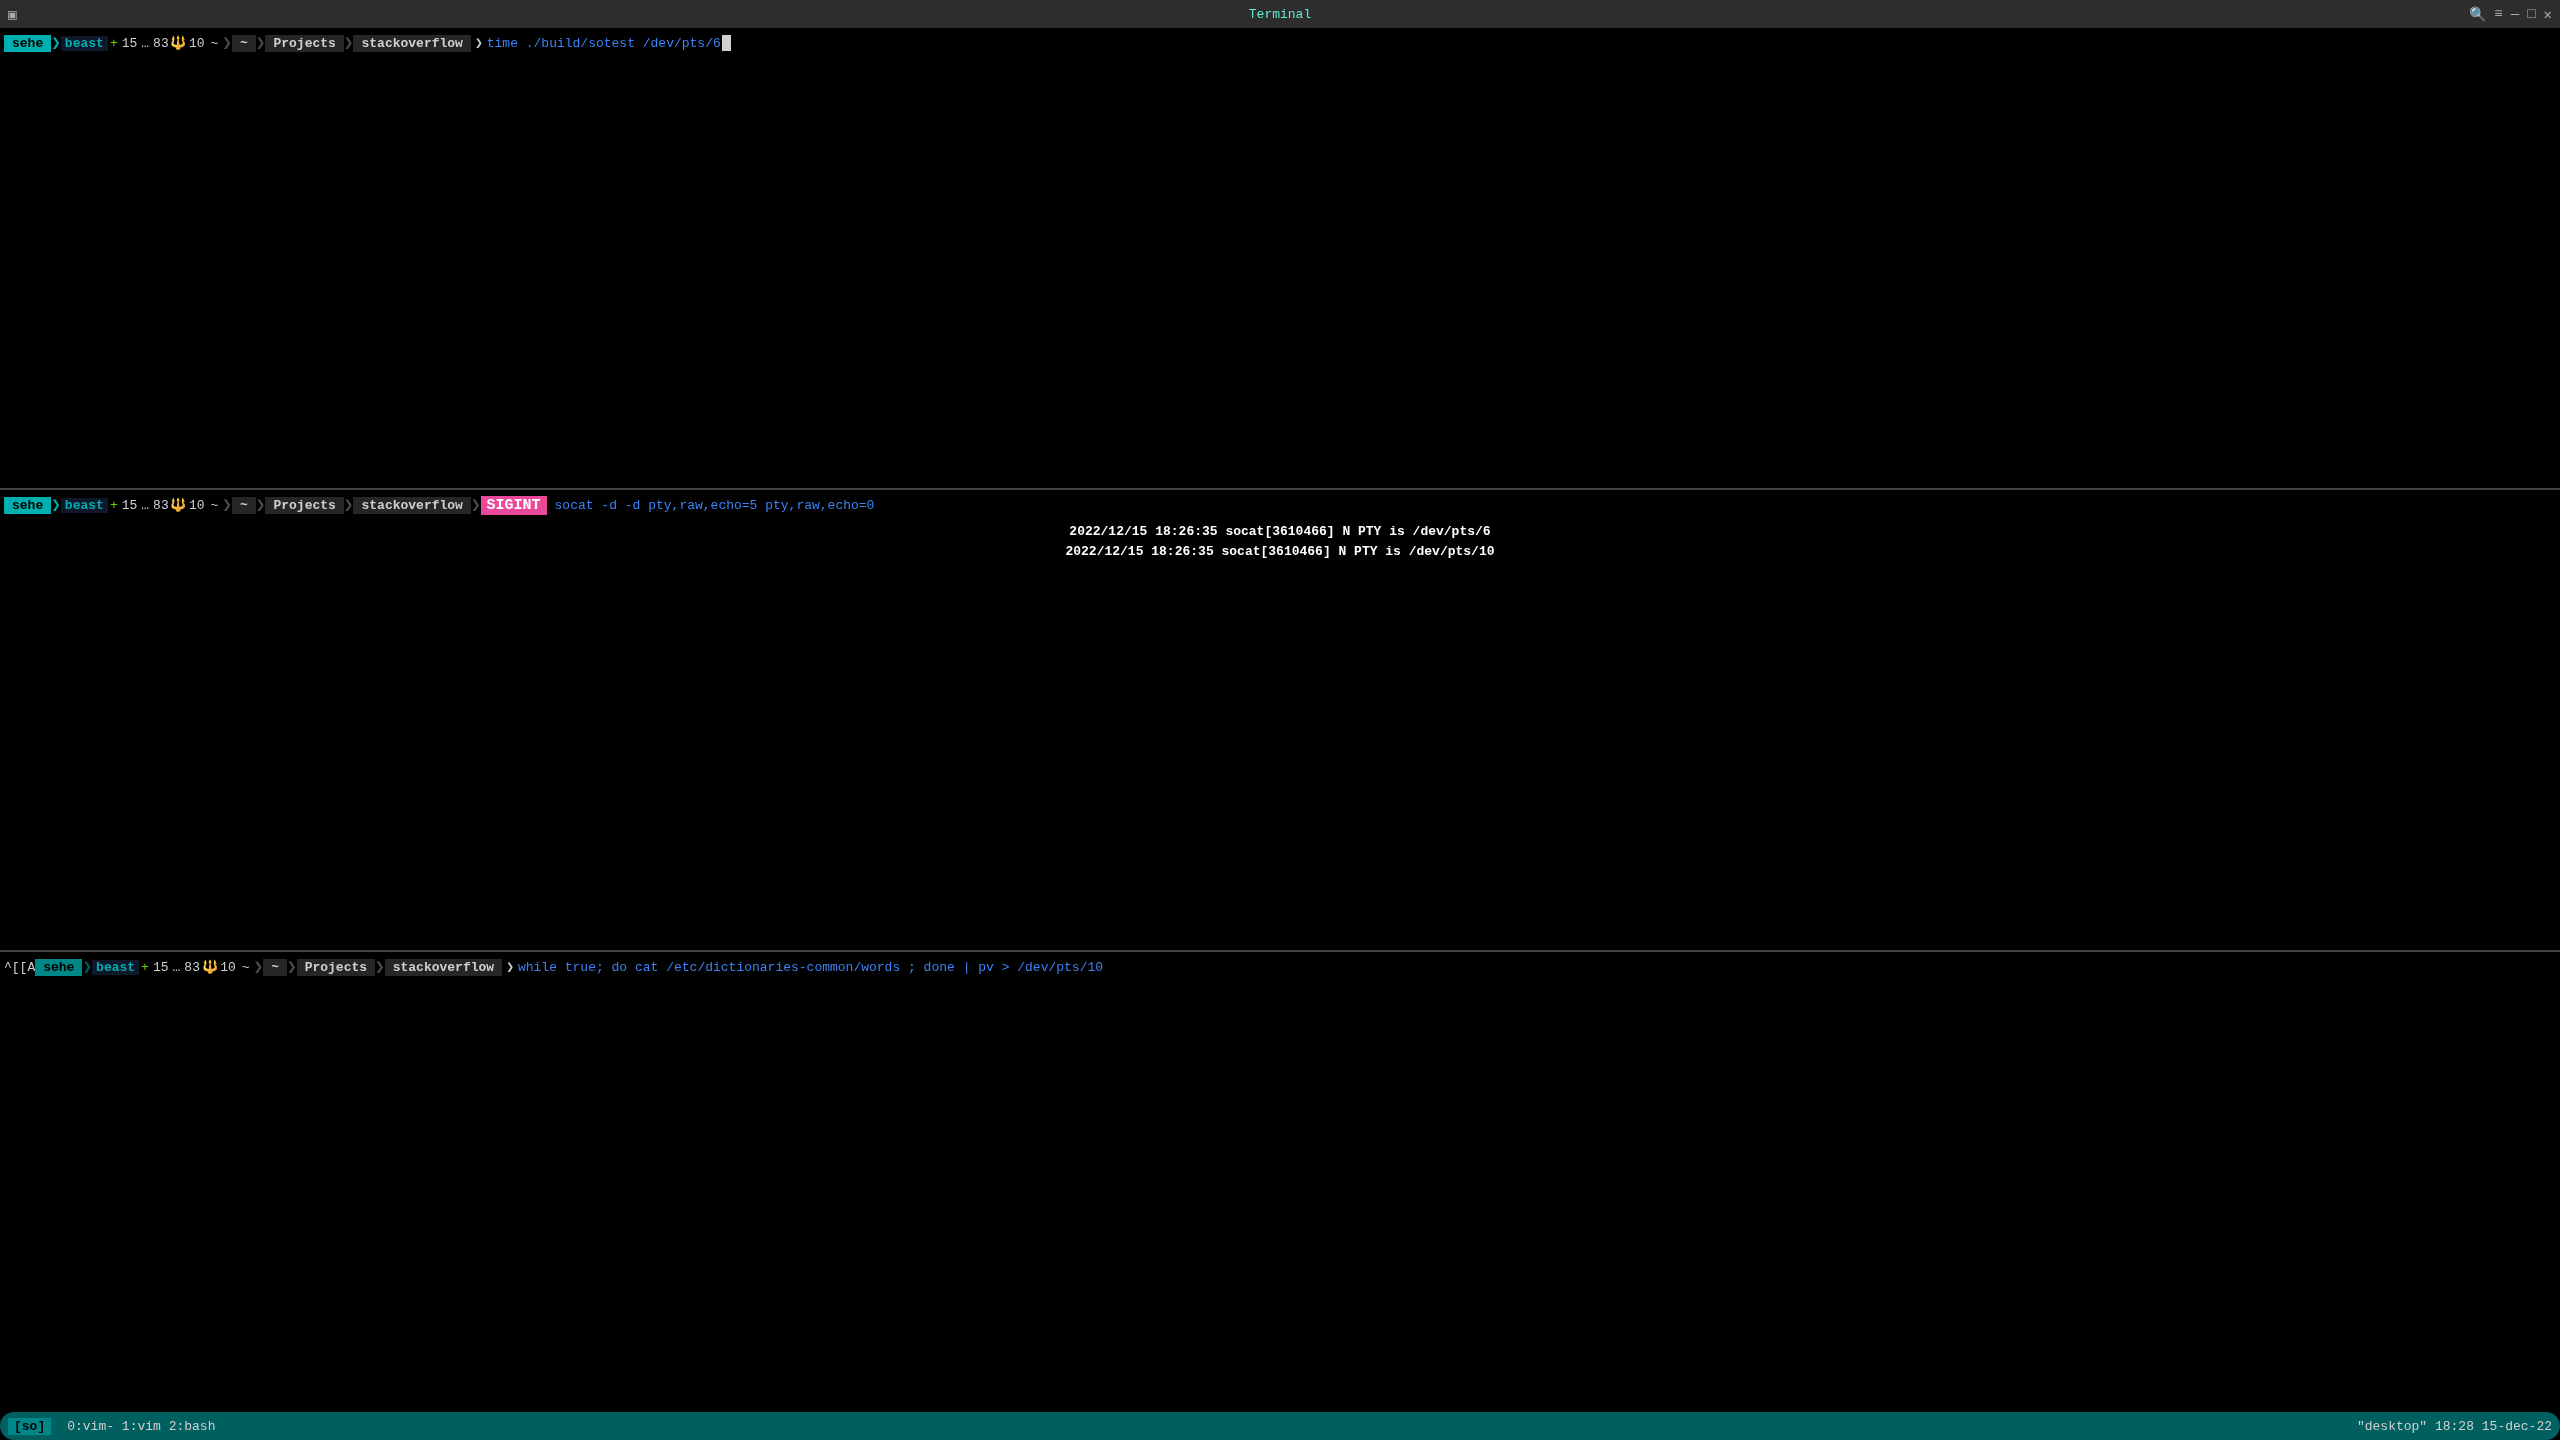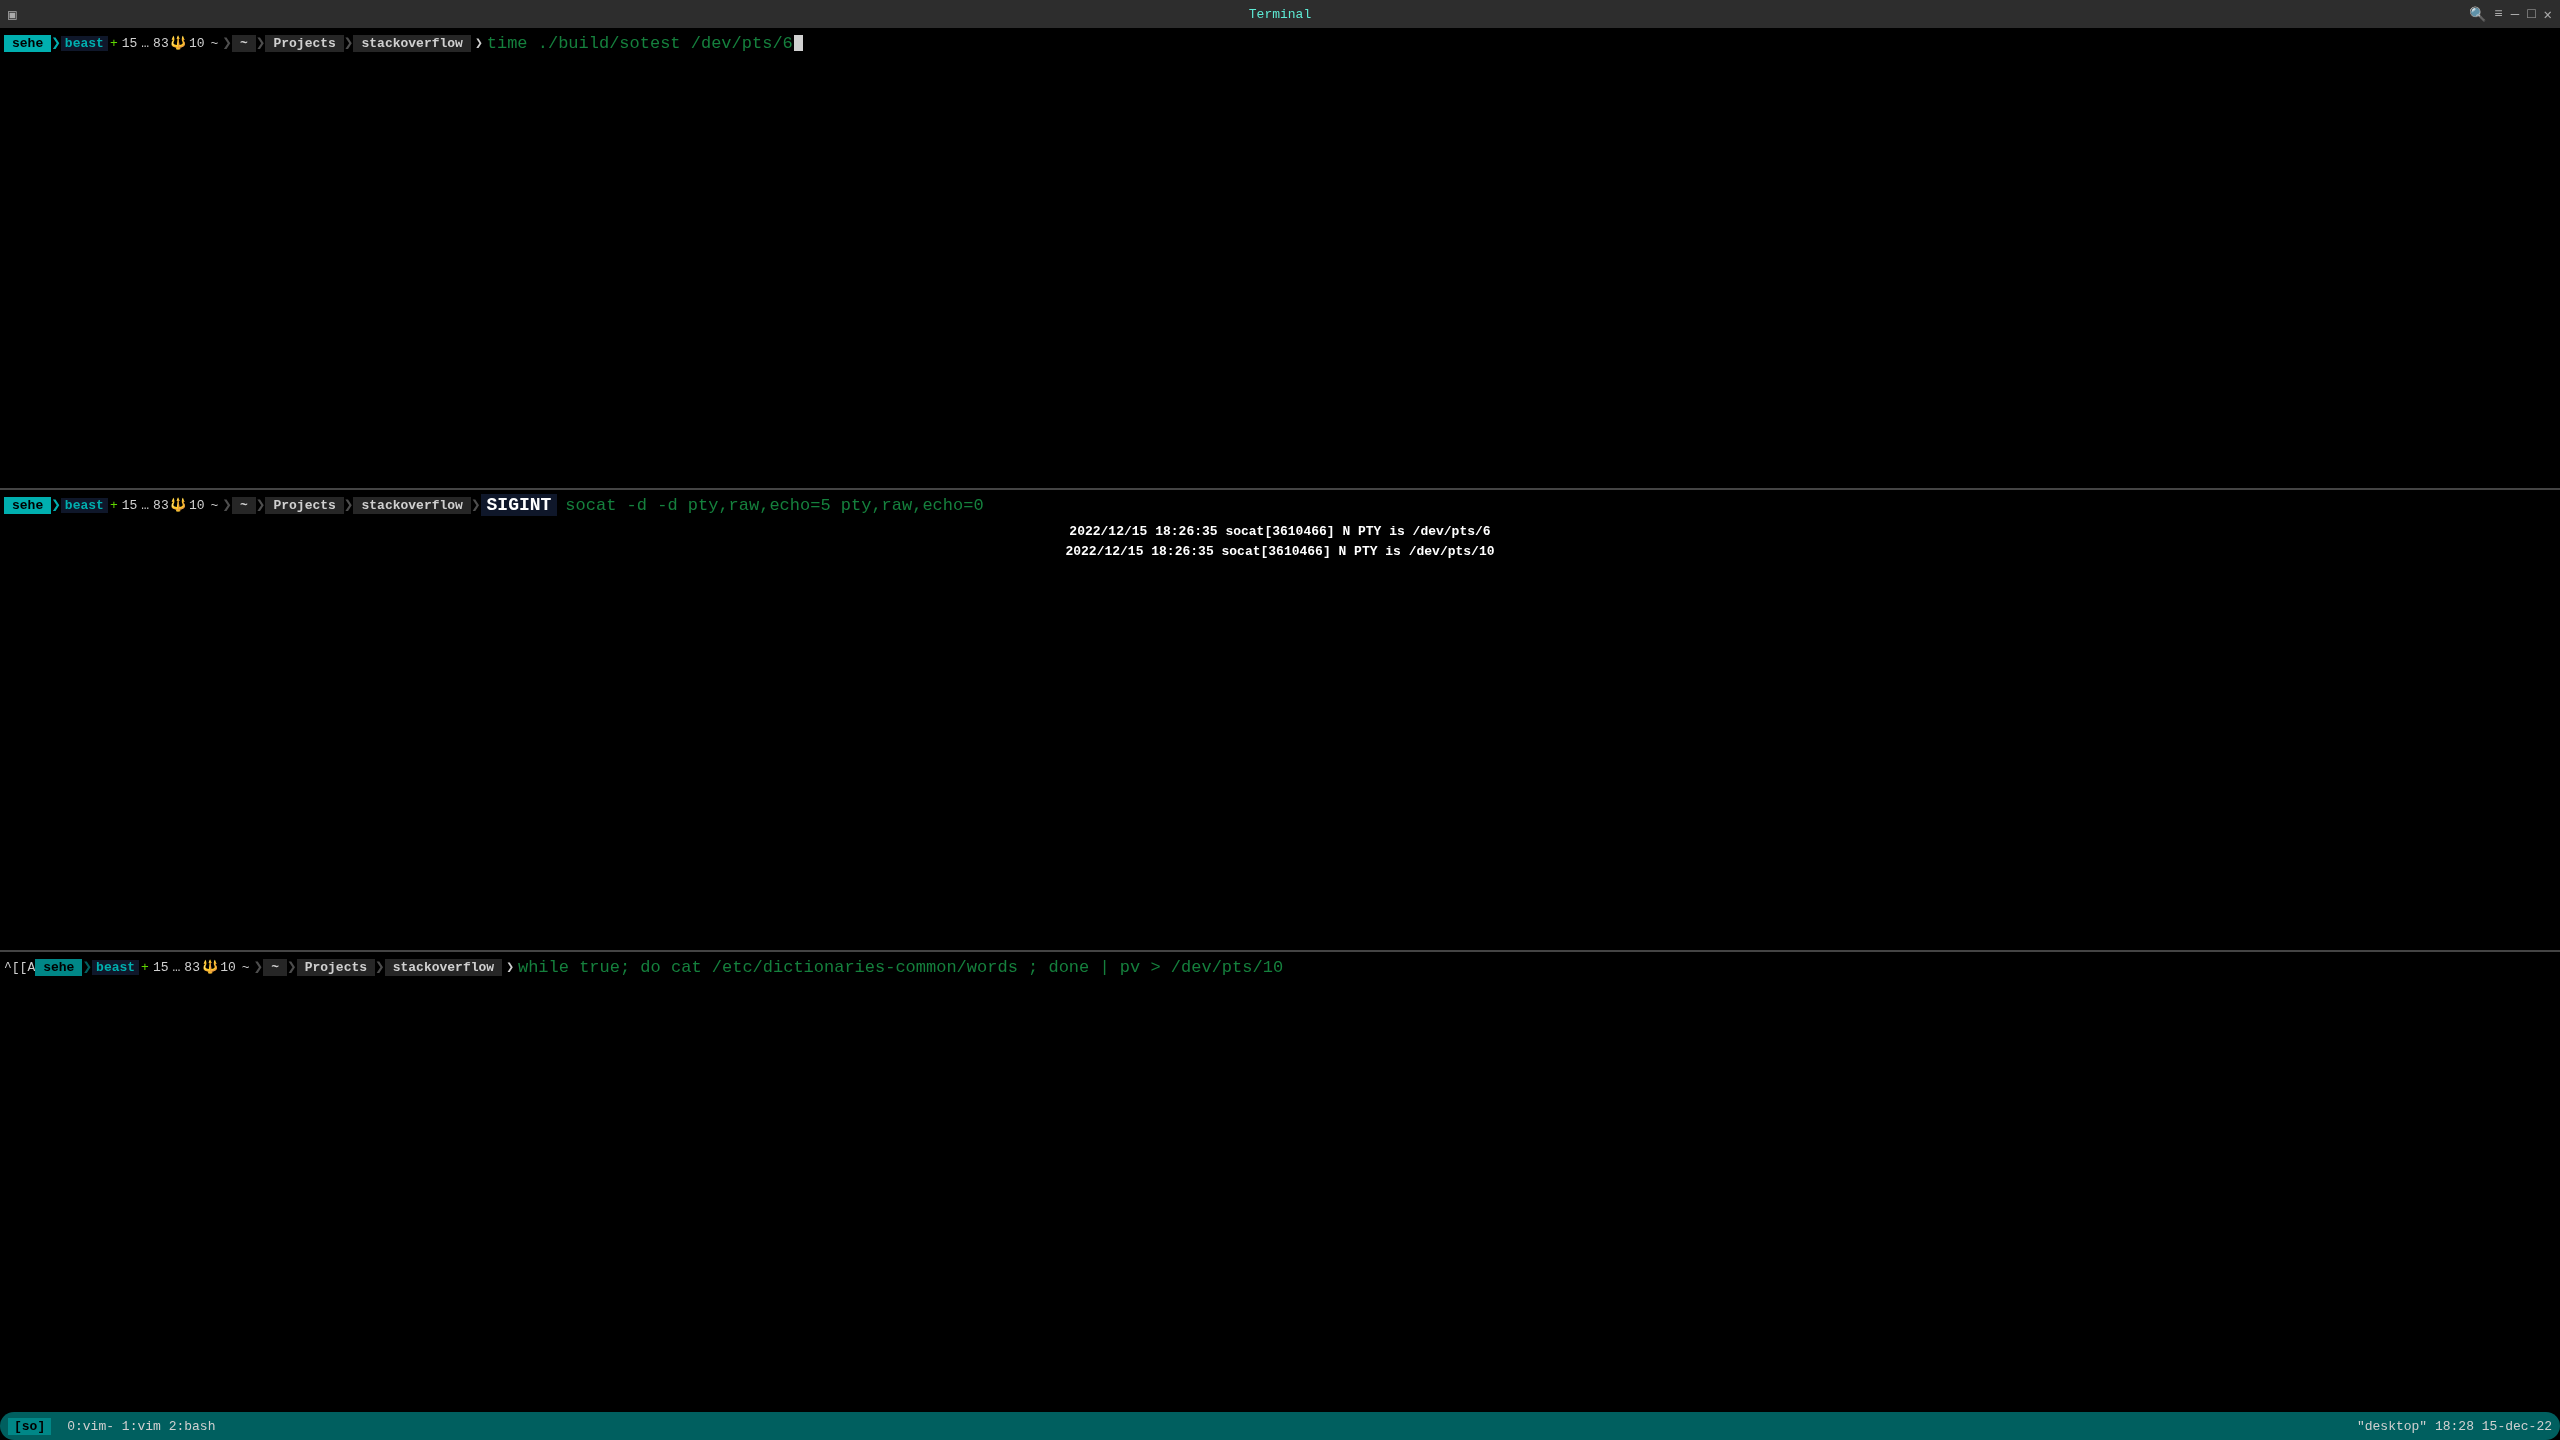--- a/index.html
+++ b/index.html
@@ -137,22 +137,22 @@
       color: #4e4e4e;
       font-size: 16px;
     }
 
     .prompt-dollar {
       color: #d0d0d0;
       padding: 0 4px;
       font-size: 13px;
     }
     .prompt-cmd {
-      color: #15803d;
-      font-size: 17px;
+      color: #3b82f6;
+      font-size: 13px;
     }
     .cursor-block {
       display: inline-block;
       width: 9px;
       height: 16px;
       background: #d0d0d0;
       vertical-align: middle;
       margin-left: 1px;
     }
 
@@ -207,25 +207,25 @@
 
     .log-line {
       color: #ffffff;
       font-size: 13px;
       line-height: 1.5;
       white-space: pre;
       font-weight: bold;
     }
 
     .badge-sigint {
-      background: #0f172a;
+      background: #ec4899;
       color: #fff;
       font-weight: bold;
       padding: 1px 6px;
-      font-size: 18px;
+      font-size: 15px;
     }
 
     .prompt-ctrl-a {
       color: #d0d0d0;
       font-size: 13px;
     }
 
     .pane-upper {
       height: 450px;
     }

